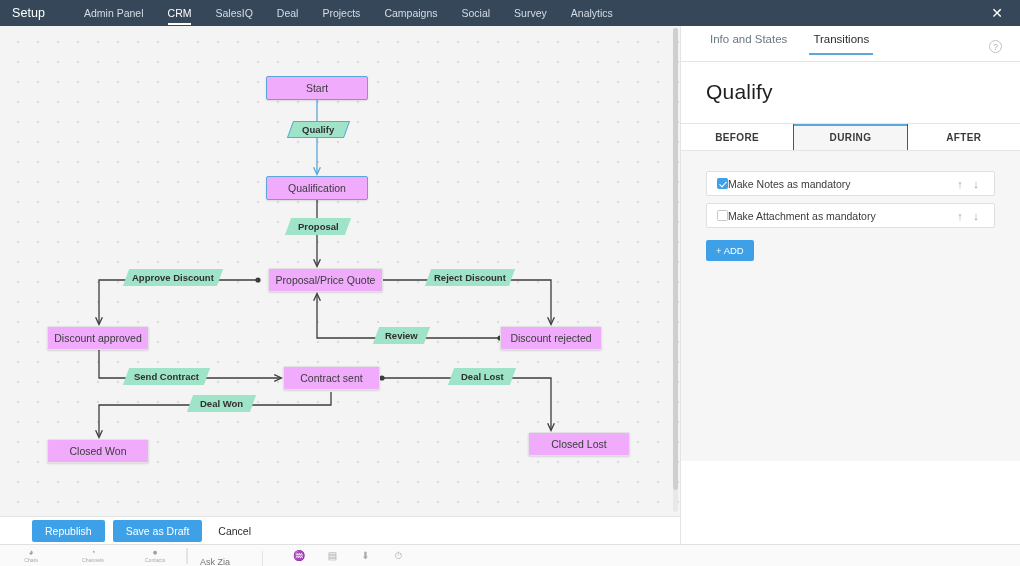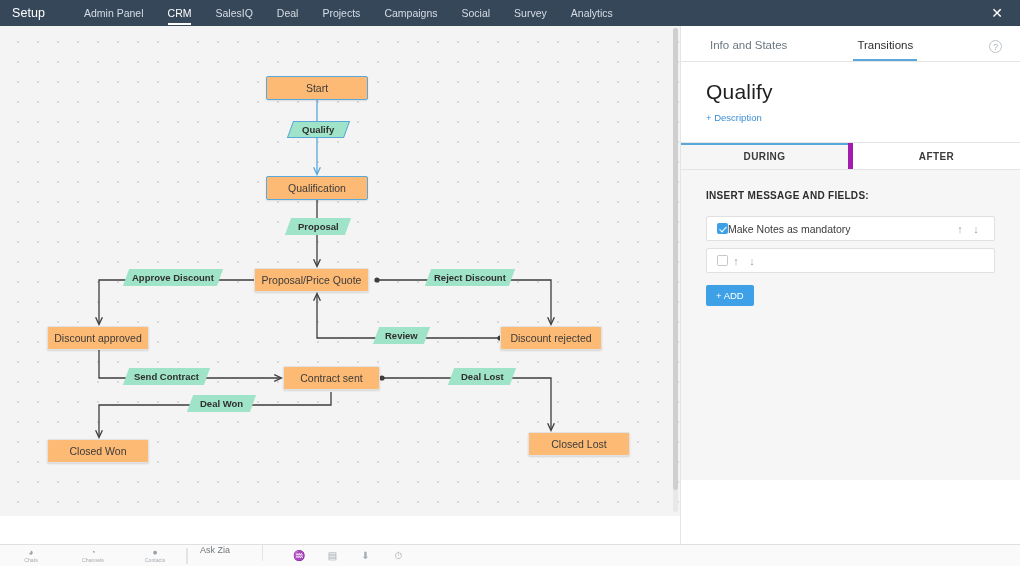--- a/index.html
+++ b/index.html
@@ -53,21 +53,21 @@
     position: absolute; right: 2px; top: 2px; width: 5px; height: 484px;
     background: #e8e8e8; border-radius: 3px;
   }
   .canvas-scroll-v .thumb {
     position: absolute; left: 0; top: 0; width: 5px; height: 462px;
     background: #cfcfcf; border-radius: 3px;
   }
 
   
   .node {
-    position: absolute; background: #fdba74; border: 1px solid #e2e2e2;
+    position: absolute; background: #f0abfc; border: 1px solid #e2e2e2;
     border-radius: 2px; display: flex; align-items: center;
     justify-content: center; font-size: 10.5px; color: #3b3b3b;
     box-shadow: 0 1px 2px rgba(0,0,0,.13); white-space: nowrap; cursor: pointer;
   }
   .node.sel { border: 1.6px solid #5aa7dc; box-shadow: 0 1px 2px rgba(0,0,0,.10); }
 
   .trans {
     position: absolute; height: 17px; background: #9fe3c9;
     display: flex; align-items: center; justify-content: center;
     font-size: 9.5px; font-weight: bold; color: #2f2f2f;
@@ -95,21 +95,21 @@
     padding: 5px 8px; cursor: pointer; font-family: "Liberation Sans", sans-serif;
   }
 
   
   .rightpanel {
     position: absolute; left: 680px; top: 26px; width: 340px; height: 518px;
     background: #ffffff; border-left: 1px solid #e4e4e4;
   }
   .rp-tabs {
     height: 36px; border-bottom: 1px solid #e4e4e4; display: flex;
-    align-items: flex-end; padding-left: 25px; position: relative; gap: 44px;
+    align-items: center; padding-left: 25px; position: relative;
   }
   .rp-tab {
     font-size: 11.5px; color: #6b7780; padding: 0 4px 8px 4px; margin-right: 18px;
     cursor: pointer; border-bottom: 2px solid transparent;
   }
   .rp-tab.active { color: #2d2d2d; border-bottom: 2px solid #5aa7dc; }
   .help-icon {
     position: absolute; right: 18px; bottom: 8px; width: 13px; height: 13px;
     border: 1px solid #bdc3c7; border-radius: 50%; color: #aab2b8;
     font-size: 8.5px; display: flex; align-items: center; justify-content: center;
@@ -133,21 +133,21 @@
   }
   .rp-common-label { font-size: 10.5px; color: #4a4a4a; margin-left: 9px; }
 
   .seg-tabs { display: flex; margin-top: 19px; border-top: 1px solid #e4e4e4;
     border-bottom: 1px solid #e4e4e4; height: 28px; }
   .seg {
     flex: 1; display: flex; align-items: center; justify-content: center;
     font-size: 10px; font-weight: bold; color: #3a3a3a; cursor: pointer;
     background: #ffffff; letter-spacing: .4px;
   }
-  .seg + .seg { border-left: 5px solid #a21caf; }
+  .seg + .seg { border-left: 1px solid #a21caf; }
   .seg.active { background: #f6f6f6; box-shadow: inset 0 2px 0 0 #5aa7dc; }
 
   .rp-body { background: #f6f6f6; height: 310px; padding: 20px 25px; }
   .rp-section-title {
     font-size: 10px; font-weight: bold; color: #2d2d2d; letter-spacing: .3px;
     margin-bottom: 15px;
   }
   .field-row {
     background: #ffffff; border: 1px solid #e0e0e0; border-radius: 2px;
     height: 25px; display: flex; align-items: center; padding: 0 10px;
@@ -173,21 +173,21 @@
   .foot-ico {
     width: 62px; height: 22px; display: flex; flex-direction: column;
     align-items: center; justify-content: center; cursor: pointer;
   }
   .foot-ico .glyph { font-size: 8.5px; color: #9aa0a6; line-height: 9px; }
   .foot-ico .lbl { font-size: 5.2px; color: #a6acb2; line-height: 7px; }
   .foot-div { width: 1px; height: 16px; background: #e4e4e4; }
   .smartchat {
     flex: 1; font-size: 9.5px; color: #b3b8bd; padding-left: 12px; cursor: text;
   }
-  .foot-right { display: flex; align-items: flex-start; height: 22px; gap: 20px; }
+  .foot-right { display: flex; align-items: flex-end; height: 22px; gap: 20px; }
   .askzia { font-size: 9px; color: #70787e; padding: 0 12px; cursor: pointer; }
   .foot-r-ico {
     width: 33px; height: 22px; display: flex; align-items: center;
     justify-content: center; color: #a6acb2; font-size: 10px; cursor: pointer;
   }
 </style>
 </head>
 <body>
 
 <div id="app">
@@ -243,21 +243,21 @@
       </g>
     </svg>
 
     <div id="nodes-layer">
         <div class="node sel" style="left: 266px; top: 50px; width: 102px; height: 24px;">
           <span>Start</span>
         </div>
         <div class="node sel" style="left: 266px; top: 150px; width: 102px; height: 24px;">
           <span>Qualification</span>
         </div>
-        <div class="node" style="left: 254px; top: 242px; width: 115px; height: 24px;">
+        <div class="node" style="left: 268px; top: 242px; width: 115px; height: 24px;">
           <span>Proposal/Price Quote</span>
         </div>
         <div class="node" style="left: 47px; top: 300px; width: 102px; height: 24px;">
           <span>Discount approved</span>
         </div>
         <div class="node" style="left: 500px; top: 300px; width: 102px; height: 24px;">
           <span>Discount rejected</span>
         </div>
         <div class="node" style="left: 283px; top: 340px; width: 97px; height: 24px; text-align: center;">
           <span>Contract sent</span>
@@ -294,50 +294,55 @@
         <div class="trans" style="left: 190px; top: 369px; width: 63px;">
           <span>Deal Won</span>
         </div>
       </div>
 
     <div class="canvas-scroll-v">
       <div class="thumb"></div>
     </div>
   </div>
 
+  <div class="actionbar">
+    <button class="btn-primary">Republish</button>
+    <button class="btn-primary">Save as Draft</button>
+    <button class="btn-link">Cancel</button>
+  </div>
 
   <div class="rightpanel">
 
     <div class="rp-tabs">
       <div class="rp-tab">Info and States</div>
       <div class="rp-tab active">Transitions</div>
       <div class="help-icon">?</div>
     </div>
 
     <div class="rp-head">
       <div class="rp-title">Qualify</div>
-      <div class="rp-desc">+ Description</div>
     </div>
 
     <div class="seg-tabs">
+      <div class="seg">BEFORE</div>
       <div class="seg active">DURING</div>
       <div class="seg">AFTER</div>
     </div>
 
     <div class="rp-body">
-      <div class="rp-section-title">INSERT MESSAGE AND FIELDS:</div>
       <div id="fields-layer">
           <div class="field-row">
             <span class="cbox checked"></span>
             <span class="field-label">Make Notes as mandatory</span>
             <span class="arrow-btn">↑</span>
             <span class="arrow-btn">↓</span>
           </div>
           <div class="field-row">
             <span class="cbox"></span>
+            <span class="field-label">Make Attachment as mandatory</span>
             <span class="arrow-btn">↑</span>
             <span class="arrow-btn">↓</span>
           </div>
         </div>
       <button class="add-btn">+ ADD</button>
     </div>
   </div>
 
   <div class="footer">
     <div id="foot-left" style="display:flex;align-items:center;">

